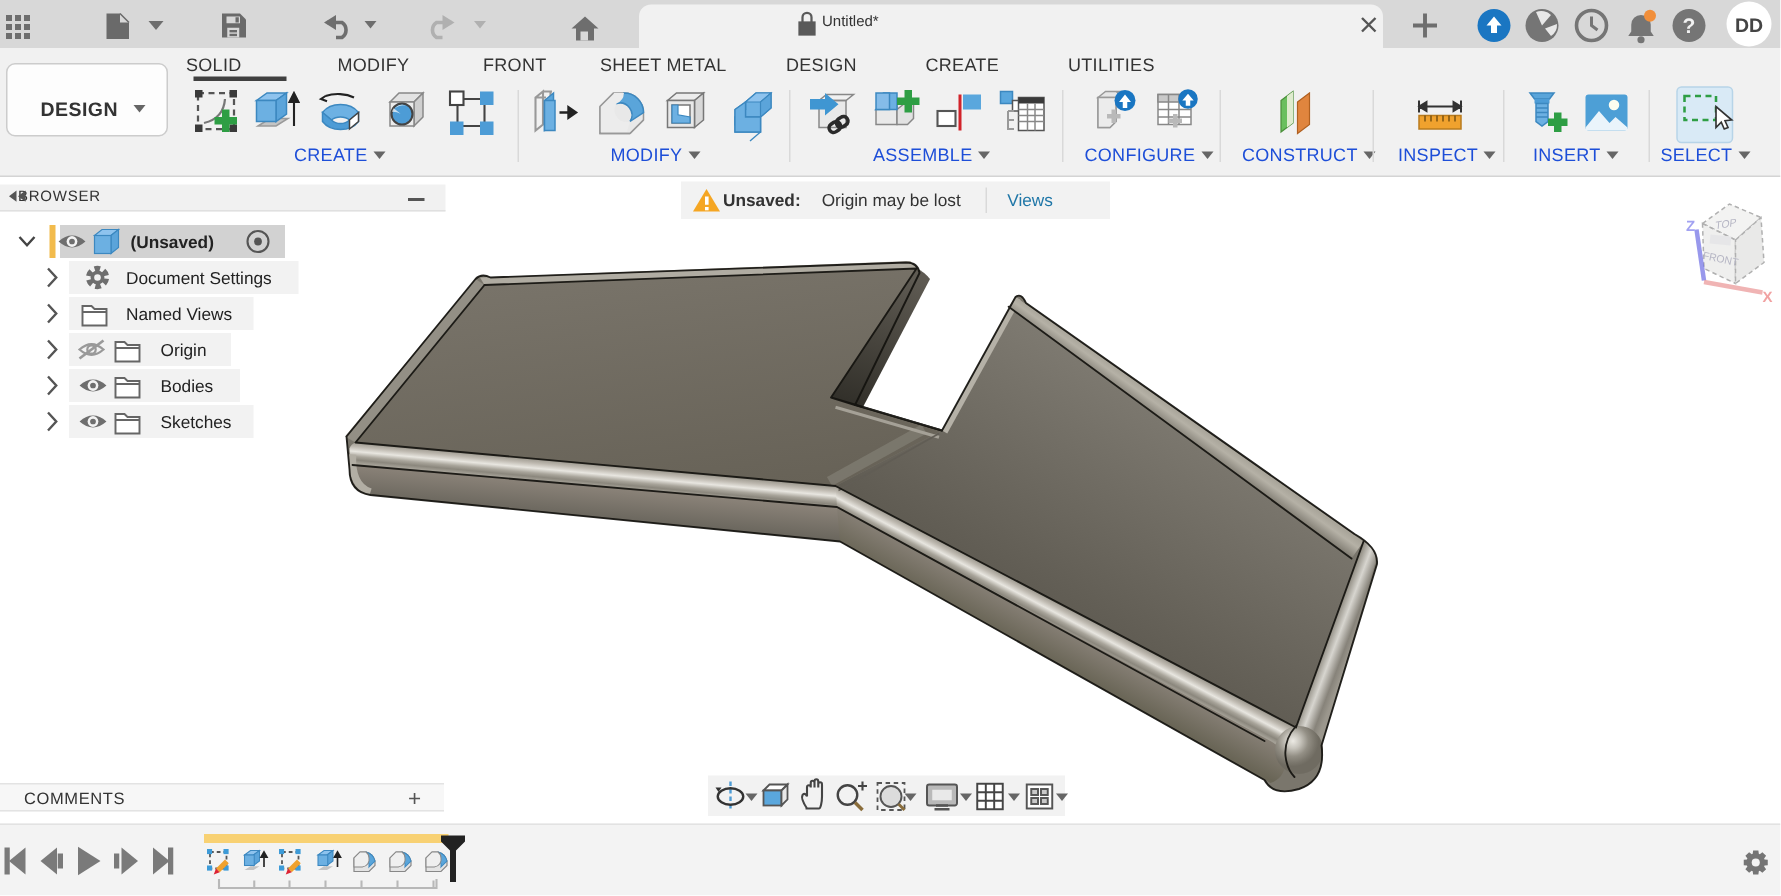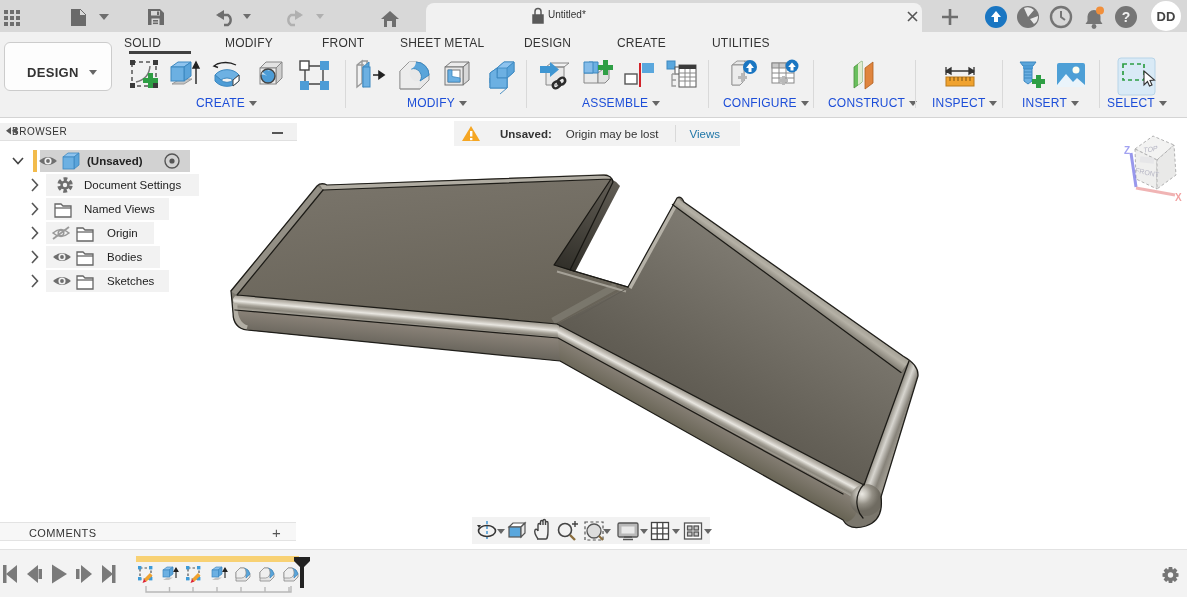--- a/index.html
+++ b/index.html
@@ -499,21 +499,21 @@
       </g>
     <text x="107" y="167" font-size="11.5" fill="#222">Sketches</text>
   </svg>
 
   <div class="abs" id="warnbar">
     <svg width="20" height="18" style="margin-left:7px">
         <path d="M10 1 L19 16 H1 Z" fill="#f5a623"></path>
         <rect x="9" y="6" width="2.4" height="5.5" fill="#fff"></rect>
         <rect x="9" y="13" width="2.4" height="2.2" fill="#fff"></rect>
       </svg>
-    <span style="font-weight:bold;color:#333;margin-left:19px">Unsaved:</span>
+    <span style="font-weight:bold;color:#333;margin-left:1px">Unsaved:</span>
     <span style="color:#333;margin-left:14px">Origin may be lost</span>
     <span style="display:inline-block;width:1px;height:17px;background:#d9d9d9;margin-left:17px"></span>
     <span style="color:#2077a8;margin-left:13px">Views</span>
   </div>
 
   <svg class="abs" width="80" height="80" style="left:1112px;top:8px" id="viewcube">
     <g opacity=".78" transform="translate(1,5)">
     <path d="M22 18 L40 5 L61 14 L44 29 Z" fill="#f0f0ef" stroke="#9a9a9a" stroke-width="1" stroke-dasharray="3 2.2"></path>
     <path d="M22 18 L44 29 L44 58 L23 48 Z" fill="#ebebea" stroke="#9a9a9a" stroke-width="1" stroke-dasharray="3 2.2"></path>
     <path d="M44 29 L61 14 L63 44 L44 58 Z" fill="#e3e3e2" stroke="#9a9a9a" stroke-width="1" stroke-dasharray="3 2.2"></path>
@@ -521,21 +521,21 @@
     <text x="42" y="20" font-size="7" fill="#a2a2b4" text-anchor="middle" transform="rotate(-9 42 18) skewX(-14)">TOP</text>
     <text x="34" y="44" font-size="7" fill="#a2a2b4" text-anchor="middle" transform="rotate(12 34 42)">FRONT</text>
     <path d="M18 22 L23 56" stroke="#4444dd" stroke-width="3" opacity=".7"></path>
     <path d="M23 57 L62 64" stroke="#e06060" stroke-width="3" opacity=".6"></path>
     <text x="11" y="23" font-size="10" fill="#8888ee" font-weight="bold">Z</text>
     <text x="62" y="70" font-size="10" fill="#ee8888" font-weight="bold">X</text>
     </g>
   </svg>
 
   <div class="abs" id="comments">
-      <span style="position:absolute;left:29px;top:4px;font-size:11px;color:#333;letter-spacing:.4px">COMMENTS</span>
+      <span style="position:absolute;left:16px;top:4px;font-size:11px;color:#333;letter-spacing:.4px">COMMENTS</span>
       <span style="position:absolute;left:272px;top:1px;font-size:15px;color:#555">+</span>
     </div>
 
   <div class="abs" id="navbar"></div>
   <svg class="abs" width="260" height="30" style="left:470px;top:398px" id="navsvg">
 
     <g transform="translate(17,15)">
       <path d="M0 -10 v20" stroke="#4d9cd6" stroke-width="1.6" stroke-dasharray="3 2"></path>
       <ellipse rx="8.5" ry="5.5" fill="none" stroke="#333" stroke-width="1.6"></ellipse>
       <path d="M-8 -3 l-2 -3 4 0 z" fill="#333"></path>

